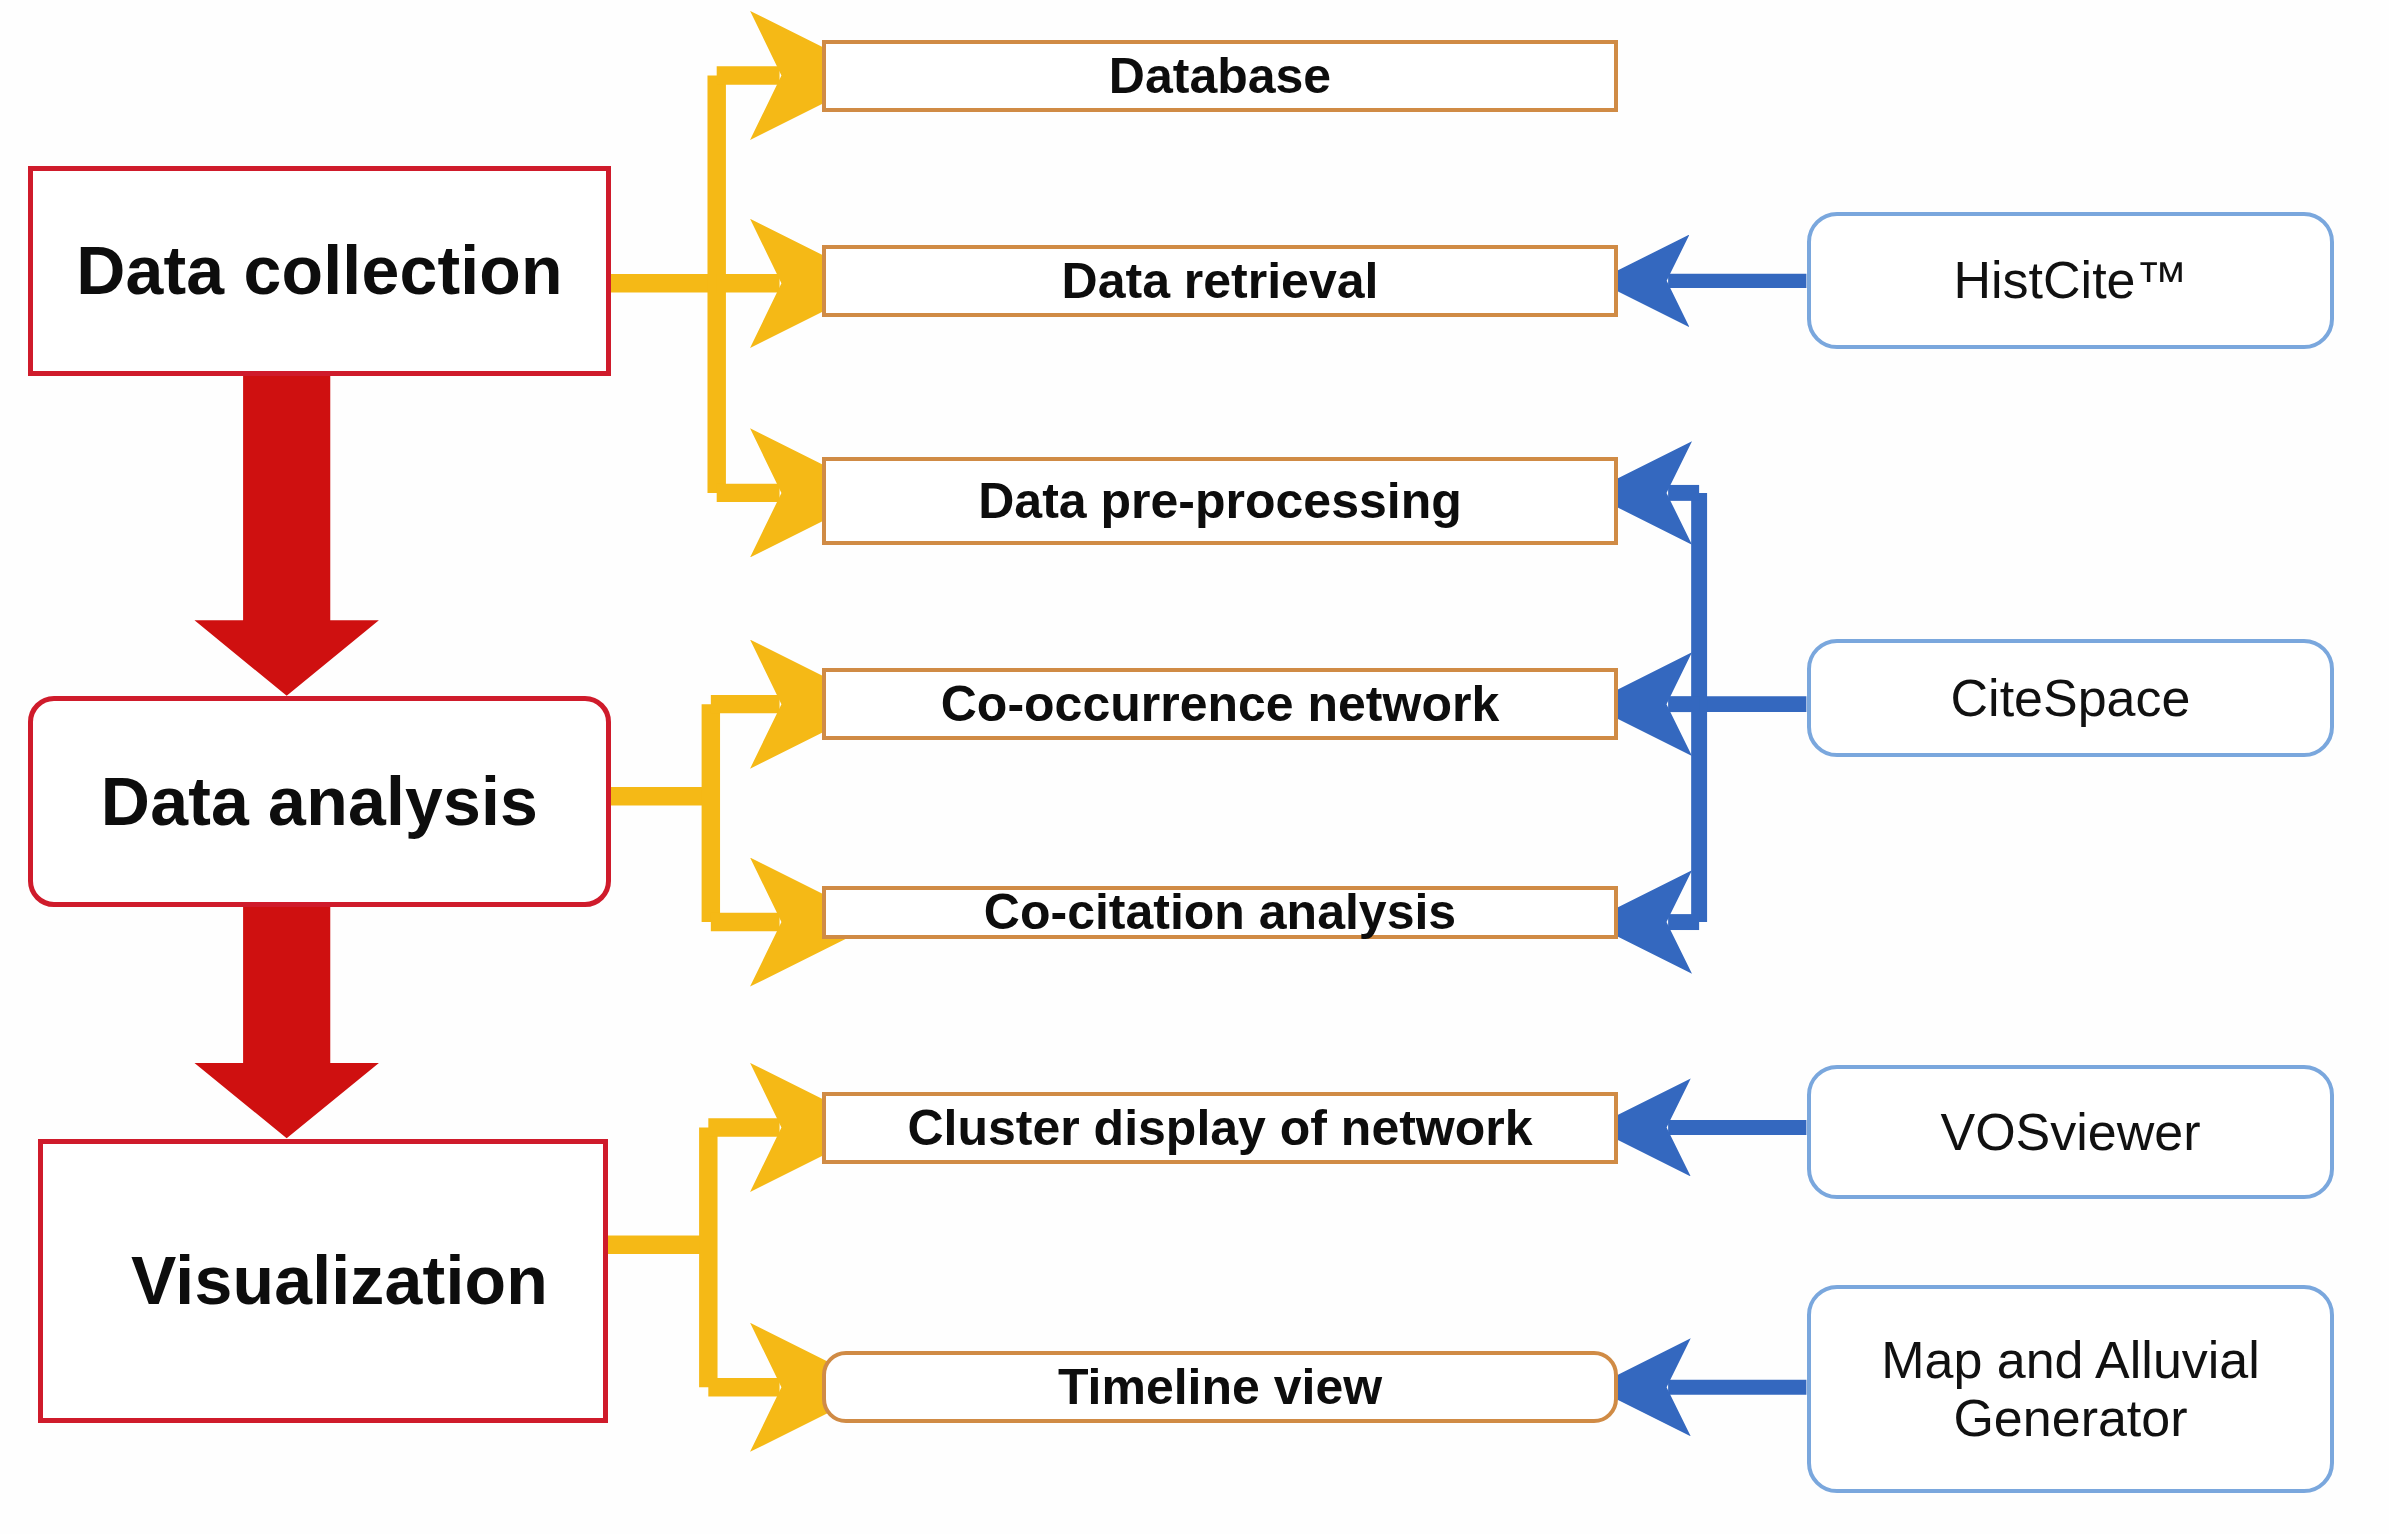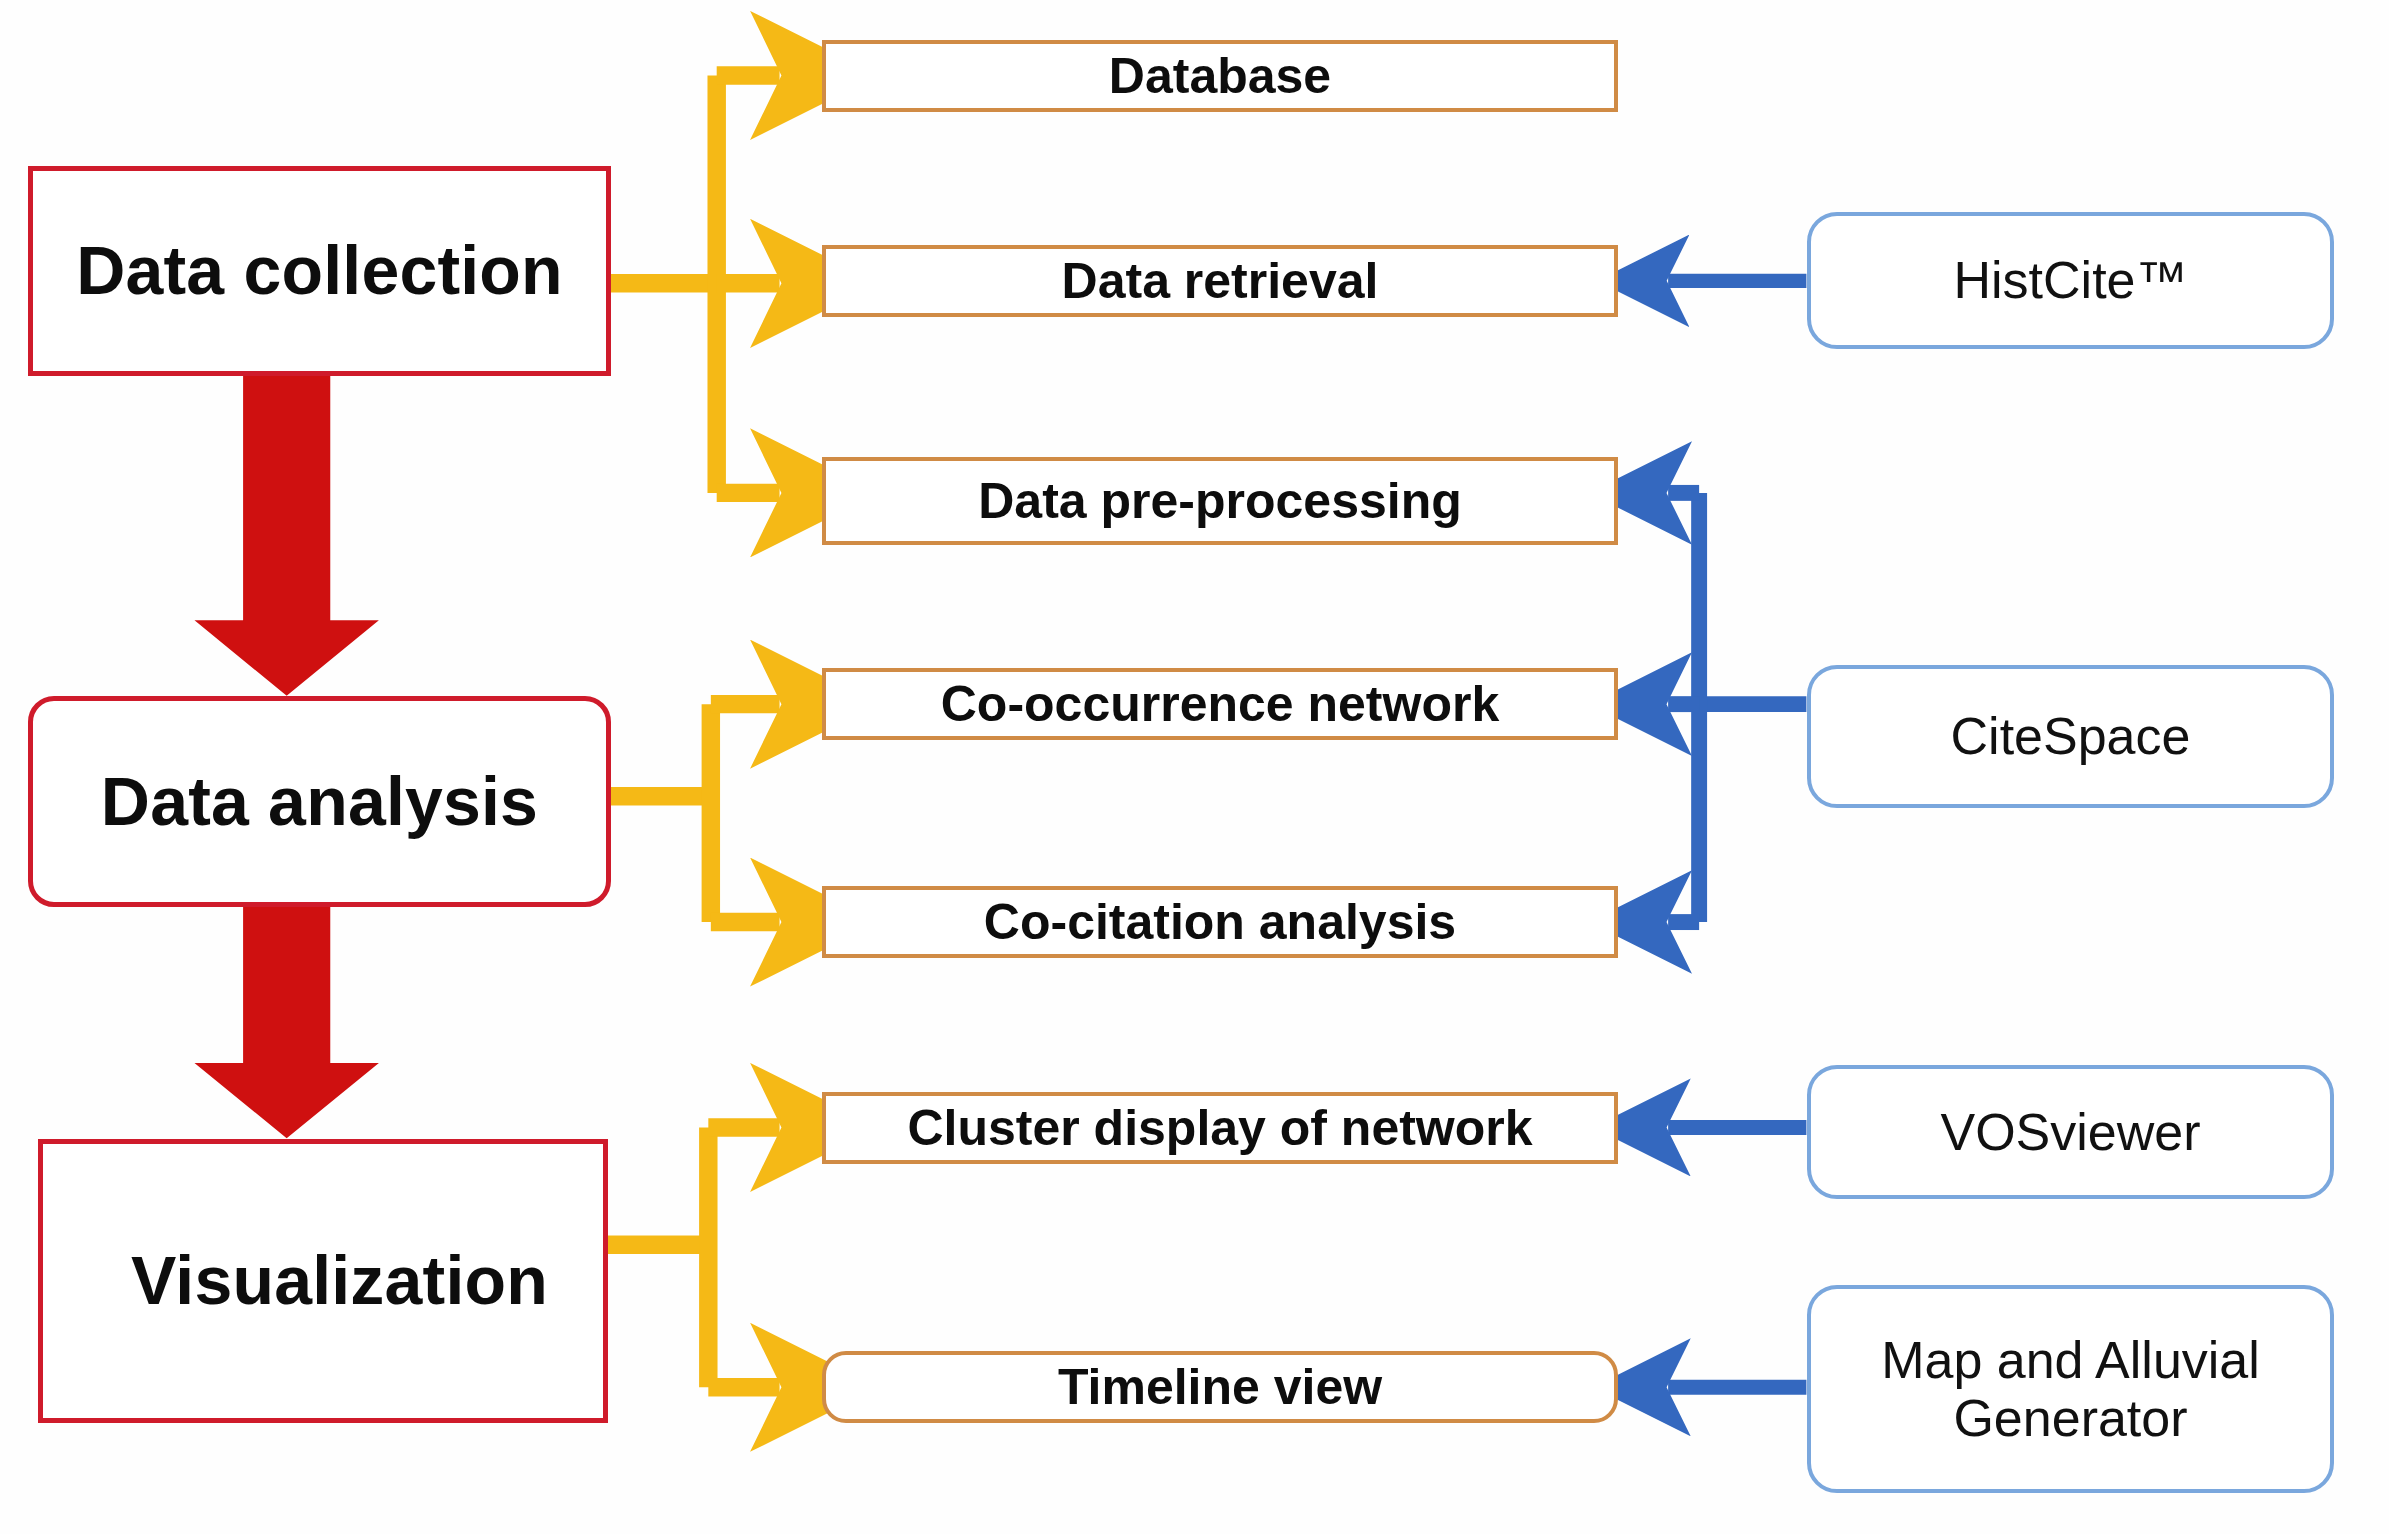--- a/index.html
+++ b/index.html
@@ -182,37 +182,37 @@
   </div>
 
   <div class="step-box" style="left:822px; top:457px; width:796px; height:88px;">
     <span class="step-label">Data pre-processing</span>
   </div>
 
   <div class="step-box" style="left:822px; top:668px; width:796px; height:72px;">
     <span class="step-label">Co-occurrence network</span>
   </div>
 
-  <div class="step-box" style="left:822px; top:886px; width:796px; height:72px;">
+  <div class="step-box" style="left:822px; top:886px; width:796px; height:53px;">
     <span class="step-label">Co-citation analysis</span>
   </div>
 
   <div class="step-box" style="left:822px; top:1092px; width:796px; height:72px;">
     <span class="step-label">Cluster display of network</span>
   </div>
 
   <div class="step-box" style="left:822px; top:1351px; width:796px; height:72px;border-radius:24px;">
     <span class="step-label">Timeline view</span>
   </div>
 
   <div class="tool-box" style="left:1807px; top:212px; width:527px; height:137px;">
     <span class="tool-label">HistCite™</span>
   </div>
 
-  <div class="tool-box" style="left:1807px; top:639px; width:527px; height:143px;margin-top:26px;">
+  <div class="tool-box" style="left:1807px; top:639px; width:527px; height:118px;">
     <span class="tool-label">CiteSpace</span>
   </div>
 
   <div class="tool-box" style="left:1807px; top:1065px; width:527px; height:134px;">
     <span class="tool-label">VOSviewer</span>
   </div>
 
   <div class="tool-box" style="left:1807px; top:1285px; width:527px; height:208px;">
     <span class="tool-label">Map and Alluvial
 Generator</span>

